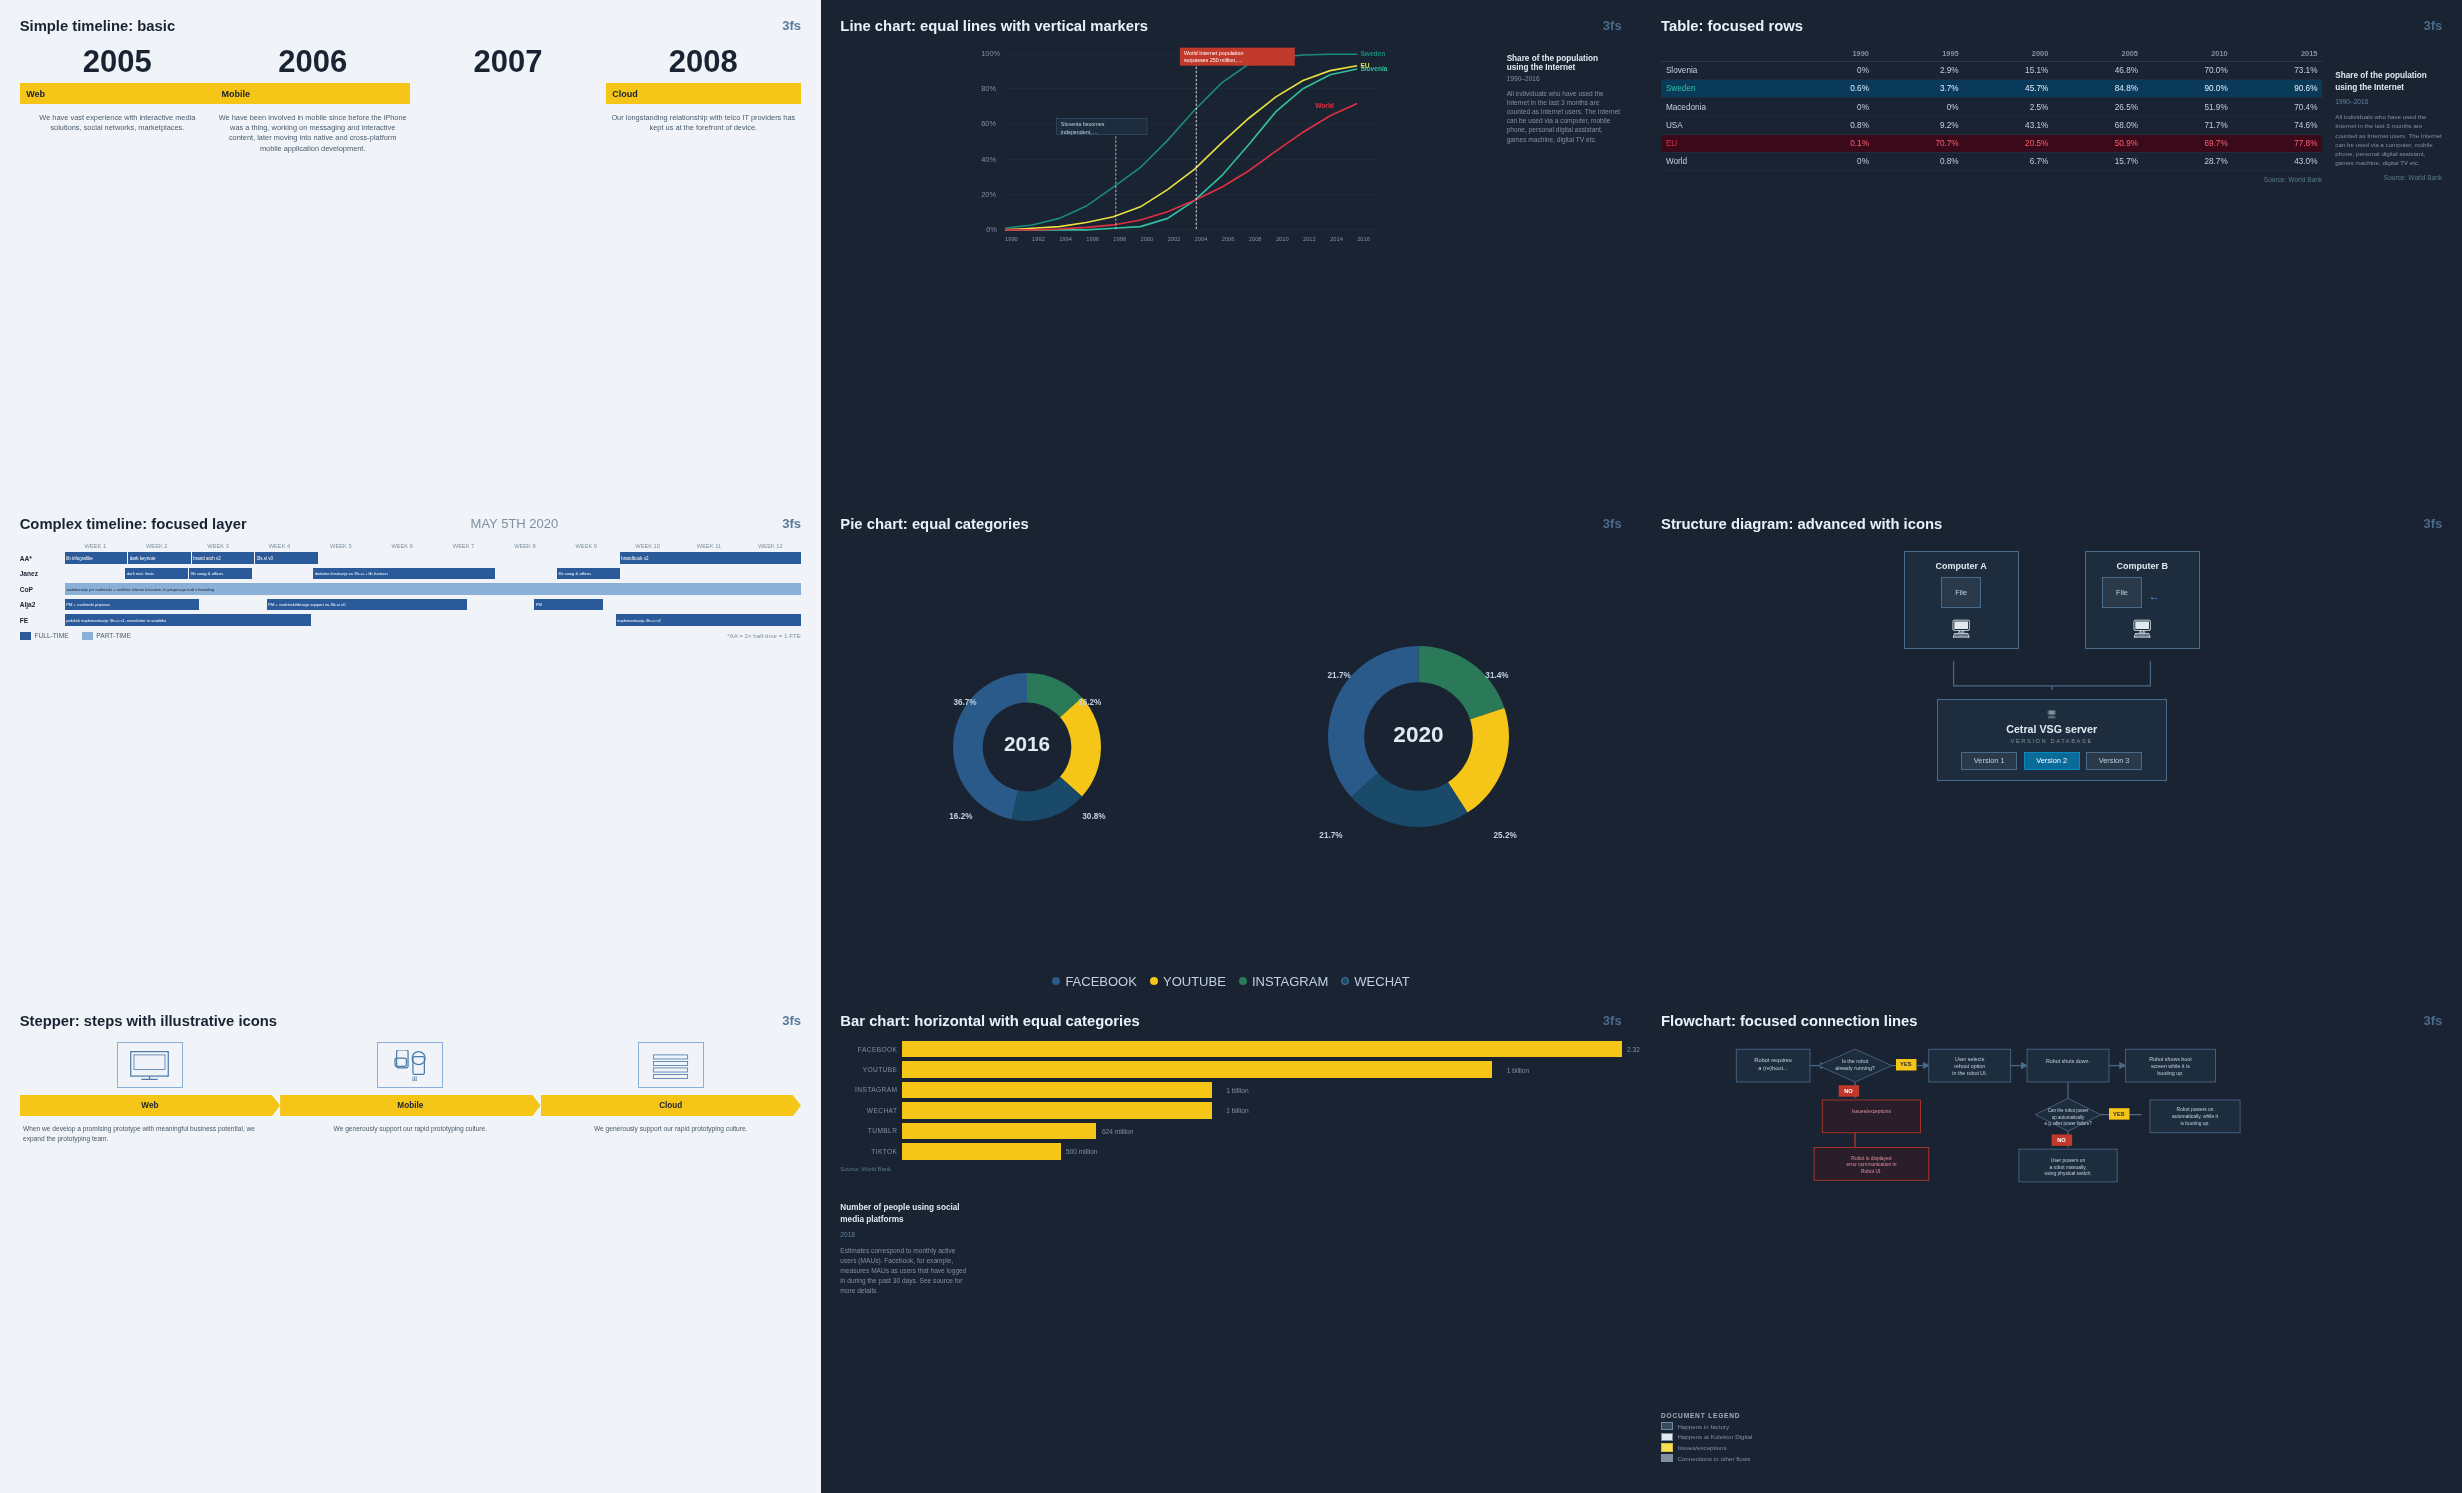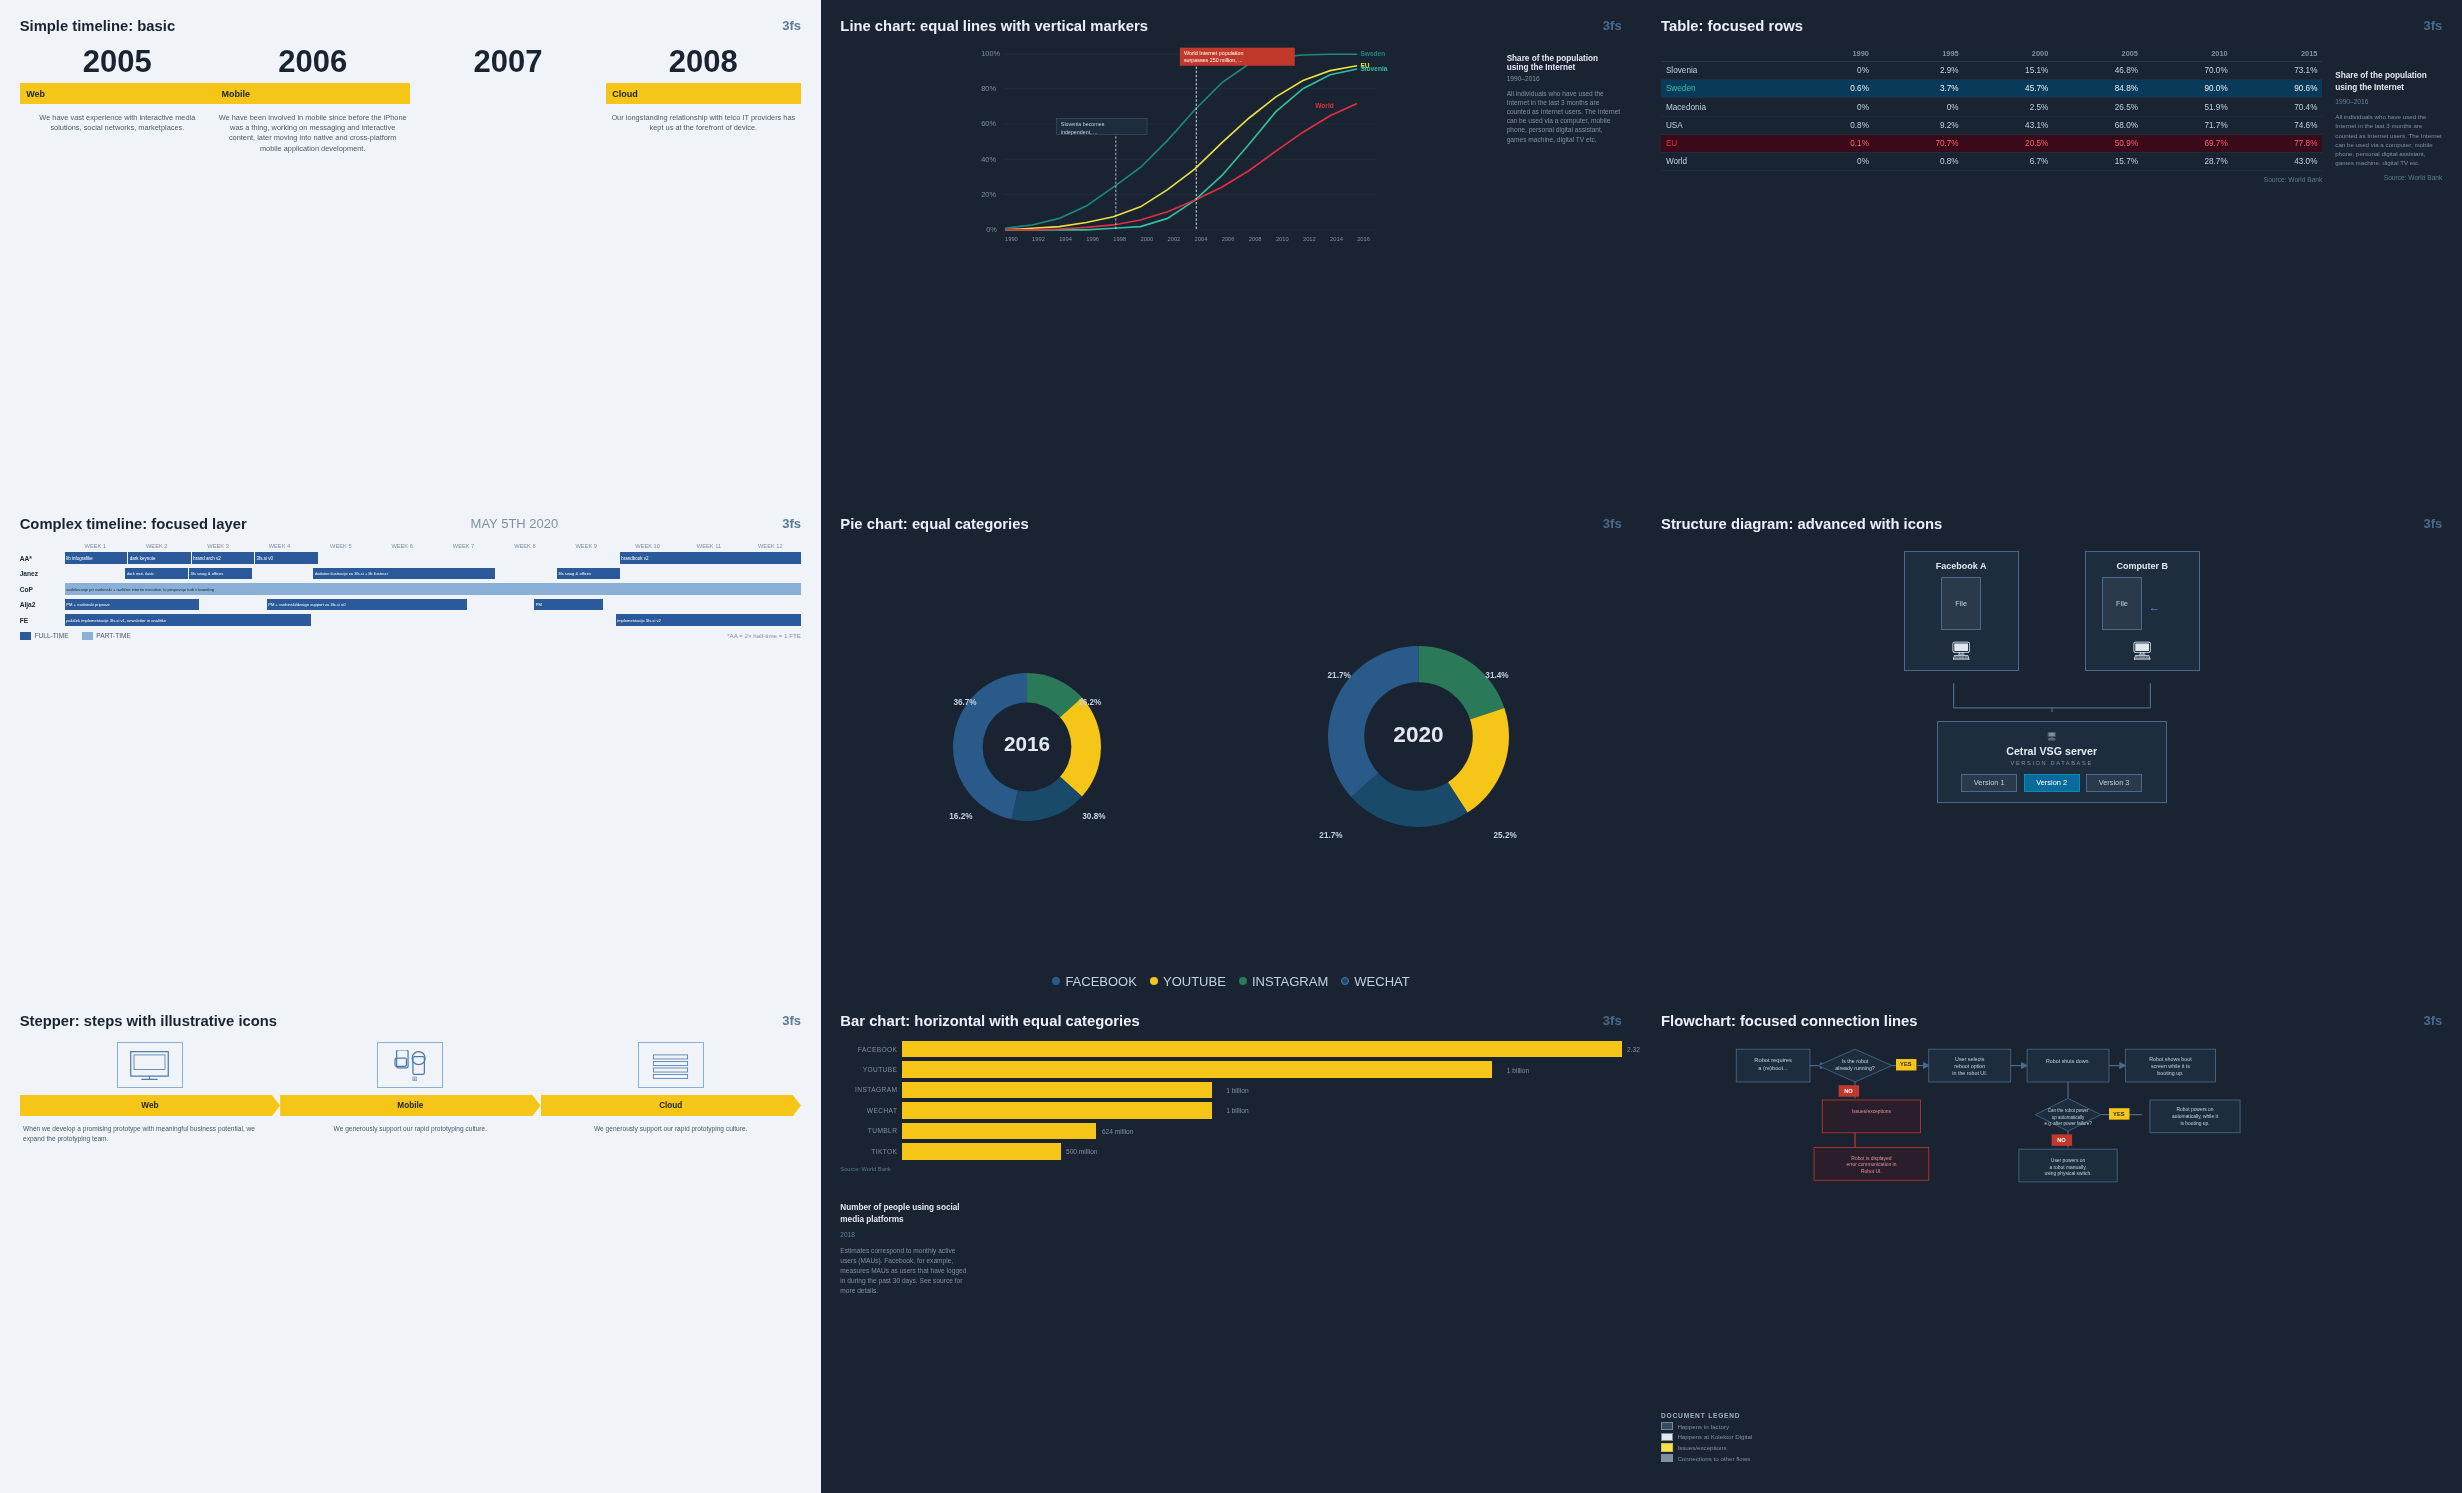--- a/index.html
+++ b/index.html
@@ -278,21 +278,21 @@
 
     .struct-box-title {
       font-size: 9px;
       font-weight: 600;
       color: #e0e8f0;
       margin-bottom: 6.6px;
     }
 
     .struct-file-box {
       border: 0.8px solid #4a6a8a;
-      padding: 21px 13px;
+      padding: 10px 13px;
       font-size: 7.4px;
       color: #c0d0e0;
       display: inline-block;
       background: #2a3a4a;
       margin-bottom: 6.6px;
     }
 
     .struct-monitor-icon {
       font-size: 18px;
       margin-top: 3.3px;
@@ -884,21 +884,21 @@
 
 <div class="panel panel-dark" id="panel-6">
   <div class="panel-header">
     <span class="panel-title">Structure diagram: advanced with icons</span>
     <span class="panel-brand">3fs</span>
   </div>
   <div class="struct-diagram">
     <div class="struct-top-row">
 
       <div class="struct-computer-box">
-        <div class="struct-box-title">Facebook A</div>
+        <div class="struct-box-title">Computer A</div>
         <div class="struct-file-box">File</div>
         <div class="struct-monitor-icon">🖥</div>
       </div>
 
       <div class="struct-computer-box">
         <div class="struct-box-title">Computer B</div>
         <div style="display:flex; align-items:center; gap:6.6px;">
           <div class="struct-file-box">File</div>
           <div style="font-size:11.5px; color:#4a9aff;">←</div>
         </div>

